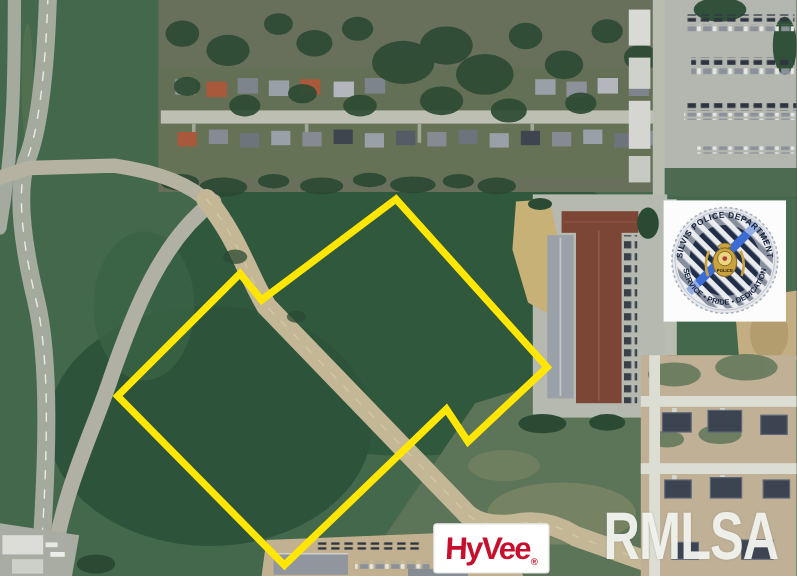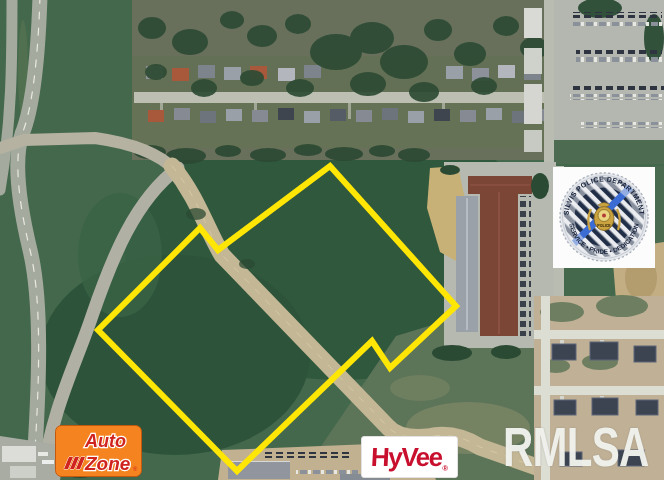--- a/index.html
+++ b/index.html
@@ -236,33 +236,20 @@
       <rect x="2" y="446" width="34" height="16" fill="#dcddd8"></rect>
       <rect x="10" y="466" width="26" height="12" fill="#cdcfc9"></rect>
       <rect x="38" y="452" width="10" height="4" fill="#e8e9e5"></rect>
       <rect x="42" y="460" width="12" height="4" fill="#eceded"></rect>
       <ellipse cx="80" cy="470" rx="16" ry="8" fill="#2b4a33"></ellipse>
     </g>
 
     <polygon fill="none" stroke-linejoin="miter" points="330,166 456,306 390,368 372,341 237,471 98,330 200,228 218,250" stroke="#ffe604" stroke-width="6"></polygon>
   </svg>
 
-  <div class="overlay autozone">
-    <svg width="87" height="52" viewBox="0 0 87 52">
-      <rect x="0.5" y="0.5" width="86" height="51" rx="6" fill="#f5831f" stroke="#c2590f"></rect>
-      <text x="30" y="22" font-family="Liberation Sans, sans-serif" font-size="18" font-style="italic" font-weight="900" fill="#d0241f" stroke="#ffffff" stroke-width="2.4" paint-order="stroke">Auto</text>
-      <g fill="#d0241f" stroke="#ffffff" stroke-width="1" paint-order="stroke">
-        <path d="M9,44 l5,-12 h4 l-5,12 z"></path>
-        <path d="M15,44 l5,-12 h4 l-5,12 z"></path>
-        <path d="M21,44 l5,-12 h4 l-5,12 z"></path>
-      </g>
-      <text x="30" y="45" font-family="Liberation Sans, sans-serif" font-size="19" font-style="italic" font-weight="900" fill="#d0241f" stroke="#ffffff" stroke-width="2.4" paint-order="stroke">Zone</text>
-      <text x="78" y="46" font-size="6" fill="#d0241f">®</text>
-    </svg>
-  </div>
 
   <div class="overlay hyvee">
     <span class="hv-text">HyVee</span>
     <span class="hv-reg">®</span>
   </div>
 
   <div class="overlay rmlsa">RMLSA</div>
 
   <div class="overlay badge">
     <svg width="96" height="96" viewBox="0 0 96 96">

